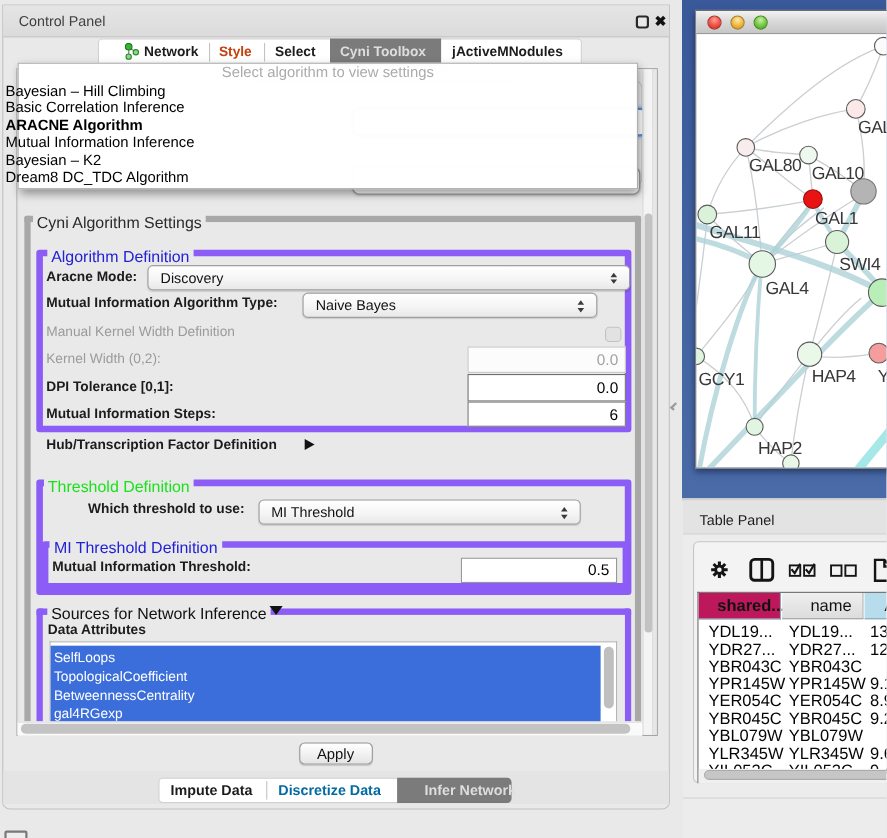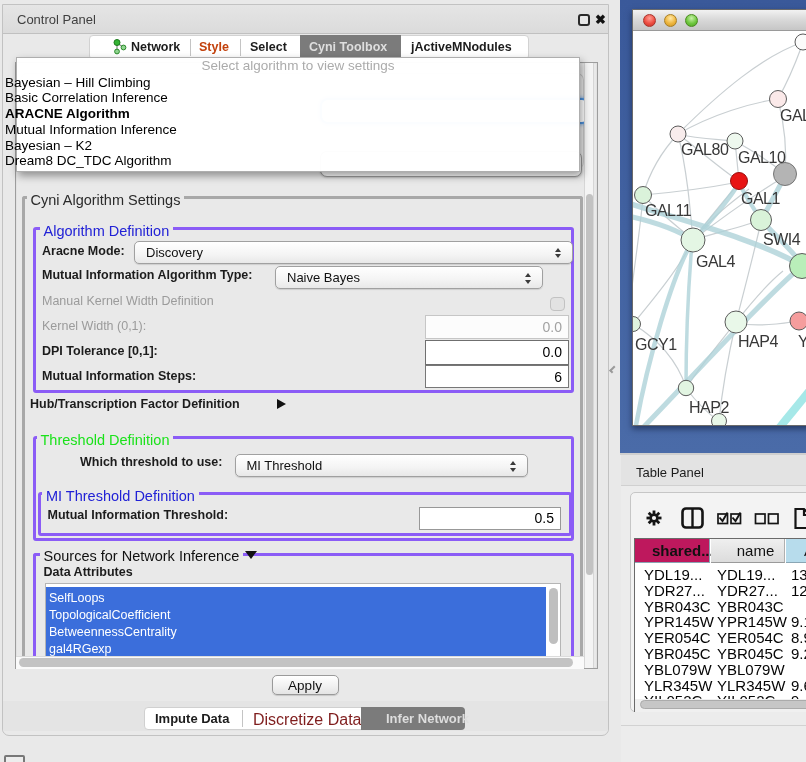--- a/index.html
+++ b/index.html
@@ -1,21 +1,21 @@
 <!DOCTYPE html>
 <html><head>
 <meta charset="utf-8">
 <style>
 * { margin:0; padding:0; box-sizing:border-box; }
 html,body { width:806px; height:762px; overflow:hidden; background:#e9e9e9;
   font-family:"Liberation Sans", sans-serif; position:relative; }
 .ab { position:absolute; }
 .lbl { font-size:12.5px; font-weight:bold; color:#1c1c1c; white-space:nowrap; }
 .glbl { font-size:12.5px; font-weight:normal; color:#9b9b9b; white-space:nowrap; }
-.group { position:absolute; border:3px solid #8b5cf6; border-radius:3px; }
+.group { position:absolute; border:6px solid #8b5cf6; border-radius:3px; }
 .gt { position:absolute; top:-7.5px; font-size:14.5px; background:#e9e9e9; padding:0 4px; white-space:nowrap; }
 .fld { position:absolute; background:#fff; font-size:14px; text-align:right; padding-right:6px; line-height:22px; }
 .combo { position:absolute; border:1px solid #a0a0a0; border-radius:5px;
   background:linear-gradient(#ffffff,#f4f4f4 60%,#e8e8e8); font-size:13px; color:#111;
   box-shadow:0 1px 1px rgba(0,0,0,0.12); }
 .combo .tx { position:absolute; left:11px; top:3px; white-space:nowrap; }
 .arr { position:absolute; right:9px; width:9px; }
 .arr:before { content:""; position:absolute; top:6px; left:1px; border-left:3.5px solid transparent; border-right:3.5px solid transparent; border-bottom:4.5px solid #3a3a3a; }
 .arr:after { content:""; position:absolute; top:12.5px; left:1px; border-left:3.5px solid transparent; border-right:3.5px solid transparent; border-top:4.5px solid #3a3a3a; }
 </style>
@@ -70,28 +70,28 @@
     <span class="tx">Discovery</span>
     <span class="arr" style="top:0;height:23px;"></span>
   </div>
 <div class="ab lbl" style="left:42px;top:268px;">Mutual Information Algorithm Type:</div>
 <div class="combo" style="left:275px;top:266px;width:268px;height:23px;">
     <span class="tx">Naive Bayes</span>
     <span class="arr" style="top:0;height:23px;"></span>
   </div>
 <div class="ab glbl" style="left:42px;top:293.5px;">Manual Kernel Width Definition</div>
 <div class="ab" style="left:550px;top:297px;width:15px;height:14px;background:#e2e2e2;border:1px solid #c2c2c2;border-radius:4px;"></div>
-<div class="ab glbl" style="left:42px;top:318.5px;">Kernel Width (0,1):</div>
+<div class="ab glbl" style="left:42px;top:318.5px;">Kernel Width (0,2):</div>
 <div class="fld" style="left:425px;top:314.5px;width:144px;height:24px;border:1px solid #c6c6c6;color:#a2a2a2;background:#fcfcfc;">0.0</div>
 <div class="ab lbl" style="left:42px;top:343.5px;">DPI Tolerance [0,1]:</div>
 <div class="fld" style="left:425px;top:339.5px;width:144px;height:25px;border:1.5px solid #6f6f6f;color:#000;">0.0</div>
 <div class="ab lbl" style="left:42px;top:368.5px;">Mutual Information Steps:</div>
 <div class="fld" style="left:425px;top:365px;width:144px;height:23px;border:1px solid #777;color:#000;">6</div>
 
-<div class="ab lbl" style="left:30px;top:397px;">Hub/Transcription Factor Definition</div>
+<div class="ab lbl" style="left:42px;top:397px;">Hub/Transcription Factor Definition</div>
 <div class="ab" style="left:277px;top:399px;width:0;height:0;border-top:5.5px solid transparent;border-bottom:5.5px solid transparent;border-left:9px solid #111;"></div>
 
 <div class="group" style="left:32.5px;top:436px;width:541px;height:105px;">
   <span class="gt" style="left:1px;color:#1ae21a;">Threshold Definition</span>
 </div>
 <div class="ab lbl" style="left:80px;top:454.5px;">Which threshold to use:</div>
 <div class="combo" style="left:234.5px;top:454px;width:293px;height:23px;">
     <span class="tx">MI Threshold</span>
     <span class="arr" style="top:0;height:23px;"></span>
   </div>
@@ -115,21 +115,21 @@
 
 <div class="ab" style="left:16px;top:656px;width:568px;height:12.5px;background:#fafafa;border-top:1px solid #dcdcdc;"></div>
 <div class="ab" style="left:19px;top:658px;width:553.5px;height:8.5px;background:#c3c3c3;border-radius:4.5px;"></div>
 
 <div class="ab" style="left:271.5px;top:674.5px;width:67px;height:20px;border:1px solid #9a9a9a;border-radius:5px;background:linear-gradient(#ffffff,#f1f1f1 55%,#e4e4e4);box-shadow:0 1px 1px rgba(0,0,0,0.15);text-align:center;font-size:13.5px;color:#111;line-height:19px;">Apply</div>
 
 <div class="ab" style="left:3px;top:701px;width:605px;height:30px;background:#e4e4e4;"></div>
 <div class="ab" style="left:144px;top:707px;width:321px;height:23px;background:#fff;border:1px solid #d0d0d0;border-radius:4px;"></div>
 <div class="ab" style="left:155px;top:711px;font-size:13px;font-weight:bold;color:#1c1c1c;">Impute Data</div>
 <div class="ab" style="left:242px;top:710px;width:1px;height:17px;background:#c4c4c4;"></div>
-<div class="ab" style="left:253px;top:711px;font-size:16px;font-weight:normal;color:#7f1d1d;">Discretize Data</div>
+<div class="ab" style="left:253px;top:711px;font-size:13px;font-weight:bold;color:#0369a1;">Discretize Data</div>
 <div class="ab" style="left:361px;top:707px;width:104px;height:23px;background:#7b7b7b;border-radius:0 4px 4px 0;"></div>
 <div class="ab" style="left:373px;top:711px;font-size:13px;font-weight:bold;color:#dedede;padding-left:13px;">Infer Network</div>
 
 <div class="ab" style="left:611px;top:366px;width:4px;height:7px;border-left:2px solid #9a9a9a;border-bottom:2px solid #9a9a9a;transform:rotate(45deg);"></div>
 
 <div class="ab" style="left:4px;top:755px;width:21px;height:14px;border:2px solid #787878;background:#ededed;border-radius:2px;"></div>
 
 <div class="ab" style="left:620px;top:0;width:186px;height:453px;background:linear-gradient(#3a599a,#4a6ba8);"></div>
 <div class="ab" style="left:632px;top:9px;width:190px;height:417px;border:1px solid #6b6b6b;box-shadow:0 3px 6px rgba(10,20,50,0.55);background:#fff;"></div>
 <div class="ab" style="left:633px;top:10px;width:188px;height:21px;background:linear-gradient(#f2f2f2,#dadada 45%,#c6c6c6);border-bottom:1px solid #9a9a9a;"></div>

